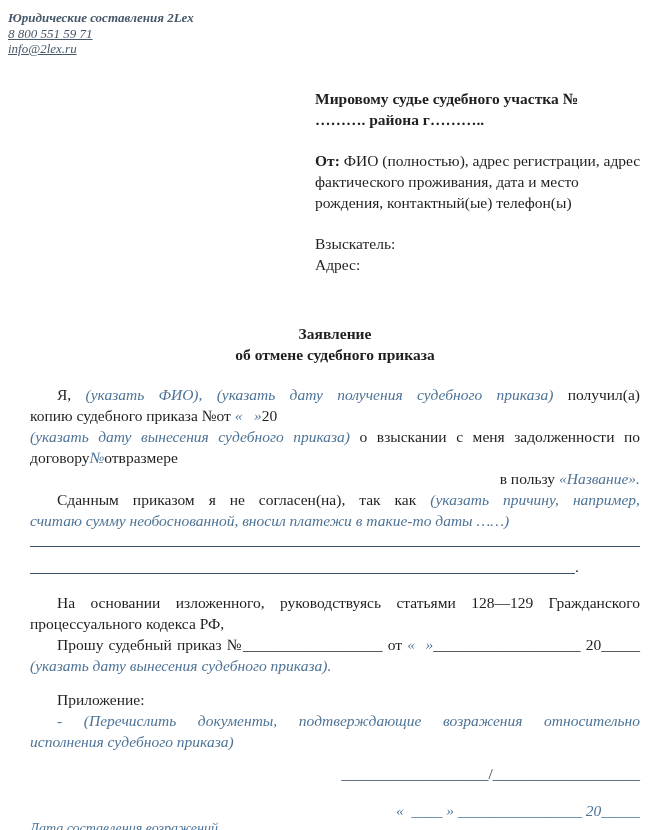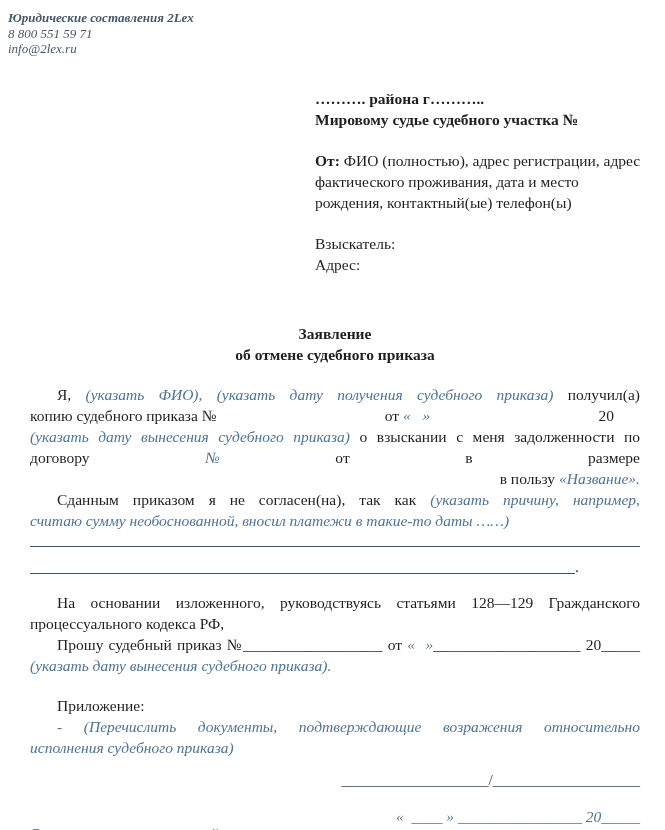--- a/index.html
+++ b/index.html
@@ -13,61 +13,61 @@
     width:665px;height:830px;overflow:hidden;background:#ffffff;
     font-family:"Liberation Serif","DejaVu Serif",serif;
     font-size:15.5px;line-height:21px;color:var(--body-col);
     position:relative;
   }
   .doc{padding:10px 25px 0 30px;width:610px;}
   
   .letterhead{position:absolute;left:8px;top:10px;color:var(--header-col);
     font-size:13px;line-height:15.5px;font-style:italic;}
   .letterhead .company{font-weight:bold;}
-  .letterhead .link{display:block;}
+  .letterhead .link{text-decoration:underline;display:block;}
   
   .addressee{margin-left:285px;margin-top:78px;width:330px;}
   .b{font-weight:bold;}
   .gap20{height:20px;}
   
   .title{margin-top:48px;text-align:center;font-weight:bold;}
   
   .para{margin:0;}
   .p1{margin-top:19px;}
   .jl{text-align:justify;text-align-last:justify;}
   .indent{text-indent:27px;}
-  .flexline{display:flex;justify-content:space-between;}
+  .flexline{display:flex;}
   .right{text-align:right;}
   .hint{color:var(--accent);font-style:italic;}
   .pad-r26{padding-right:26px;}
   
   .rule1{height:15px;border-bottom:1px solid var(--rule-col);}
   .rule2{display:flex;align-items:flex-end;height:27px;line-height:15px;}
   .rule2 .rl{width:545px;border-bottom:1px solid var(--rule-col);align-self:stretch;}
   
   .p3{margin-top:18px;}
-  .attach{margin-top:19px;}
+  .attach{margin-top:13px;}
   .sig{margin-top:11px;text-align:right;color:#33475c;}
   .dateline{margin-top:16px;text-align:right;color:var(--accent);font-style:italic;}
   .datecap{color:var(--accent);font-style:italic;font-size:14px;line-height:16px;}
 </style>
 </head>
 <body>
 
 <div class="letterhead">
   <span class="company">Юридические составления 2Lex</span>
   <a class="link">8 800 551 59 71</a>
   <a class="link">info@2lex.ru</a>
 </div>
 
 <div class="doc">
 
   <div class="addressee">
+    <div class="b">Мировому судье судебного участка №</div>
     <div class="b">………. района г………..</div>
-    <div class="b">Мировому судье судебного участка №</div>
     <div class="gap20"></div>
     <div><span class="b">От:</span><span> ФИО (полностью), адрес регистрации, адрес фактического проживания, дата и место рождения, контактный(ые) телефон(ы)</span></div>
     <div class="gap20"></div>
     <div>Взыскатель:</div>
     <div>Адрес:</div>
   </div>
 
   <div class="title">
     <div>Заявление</div>
     <div>об отмене судебного приказа</div>

